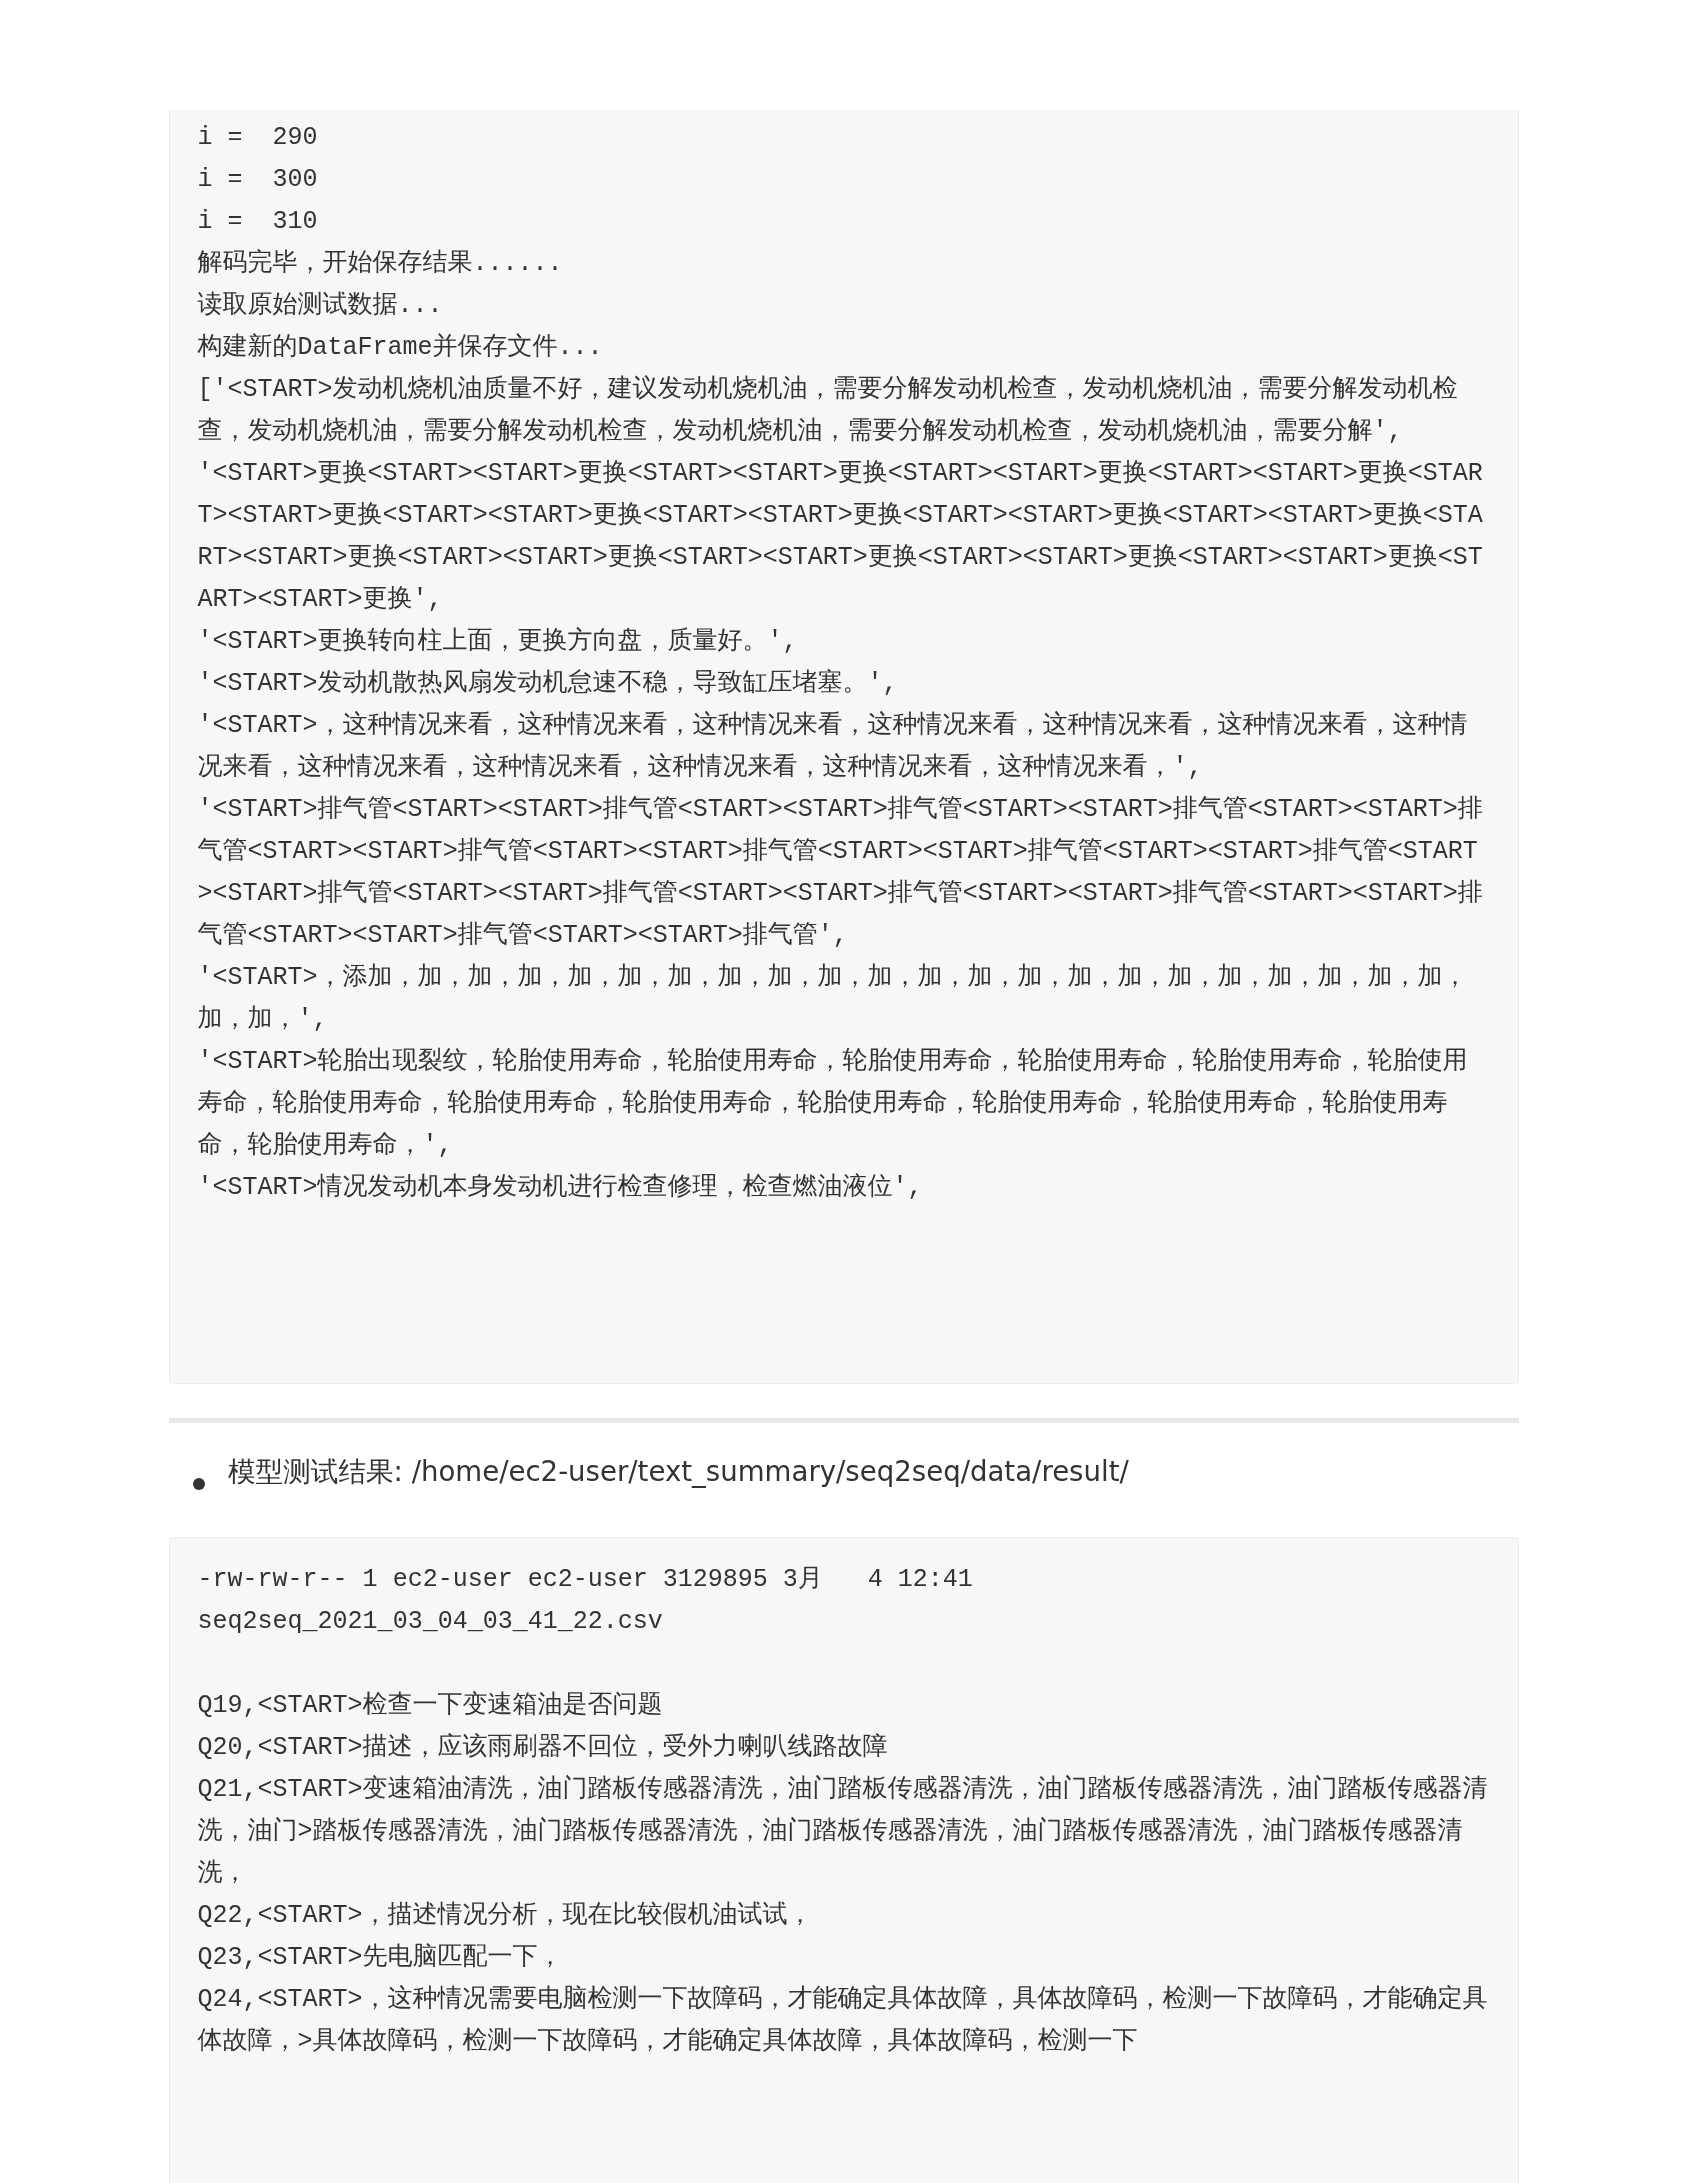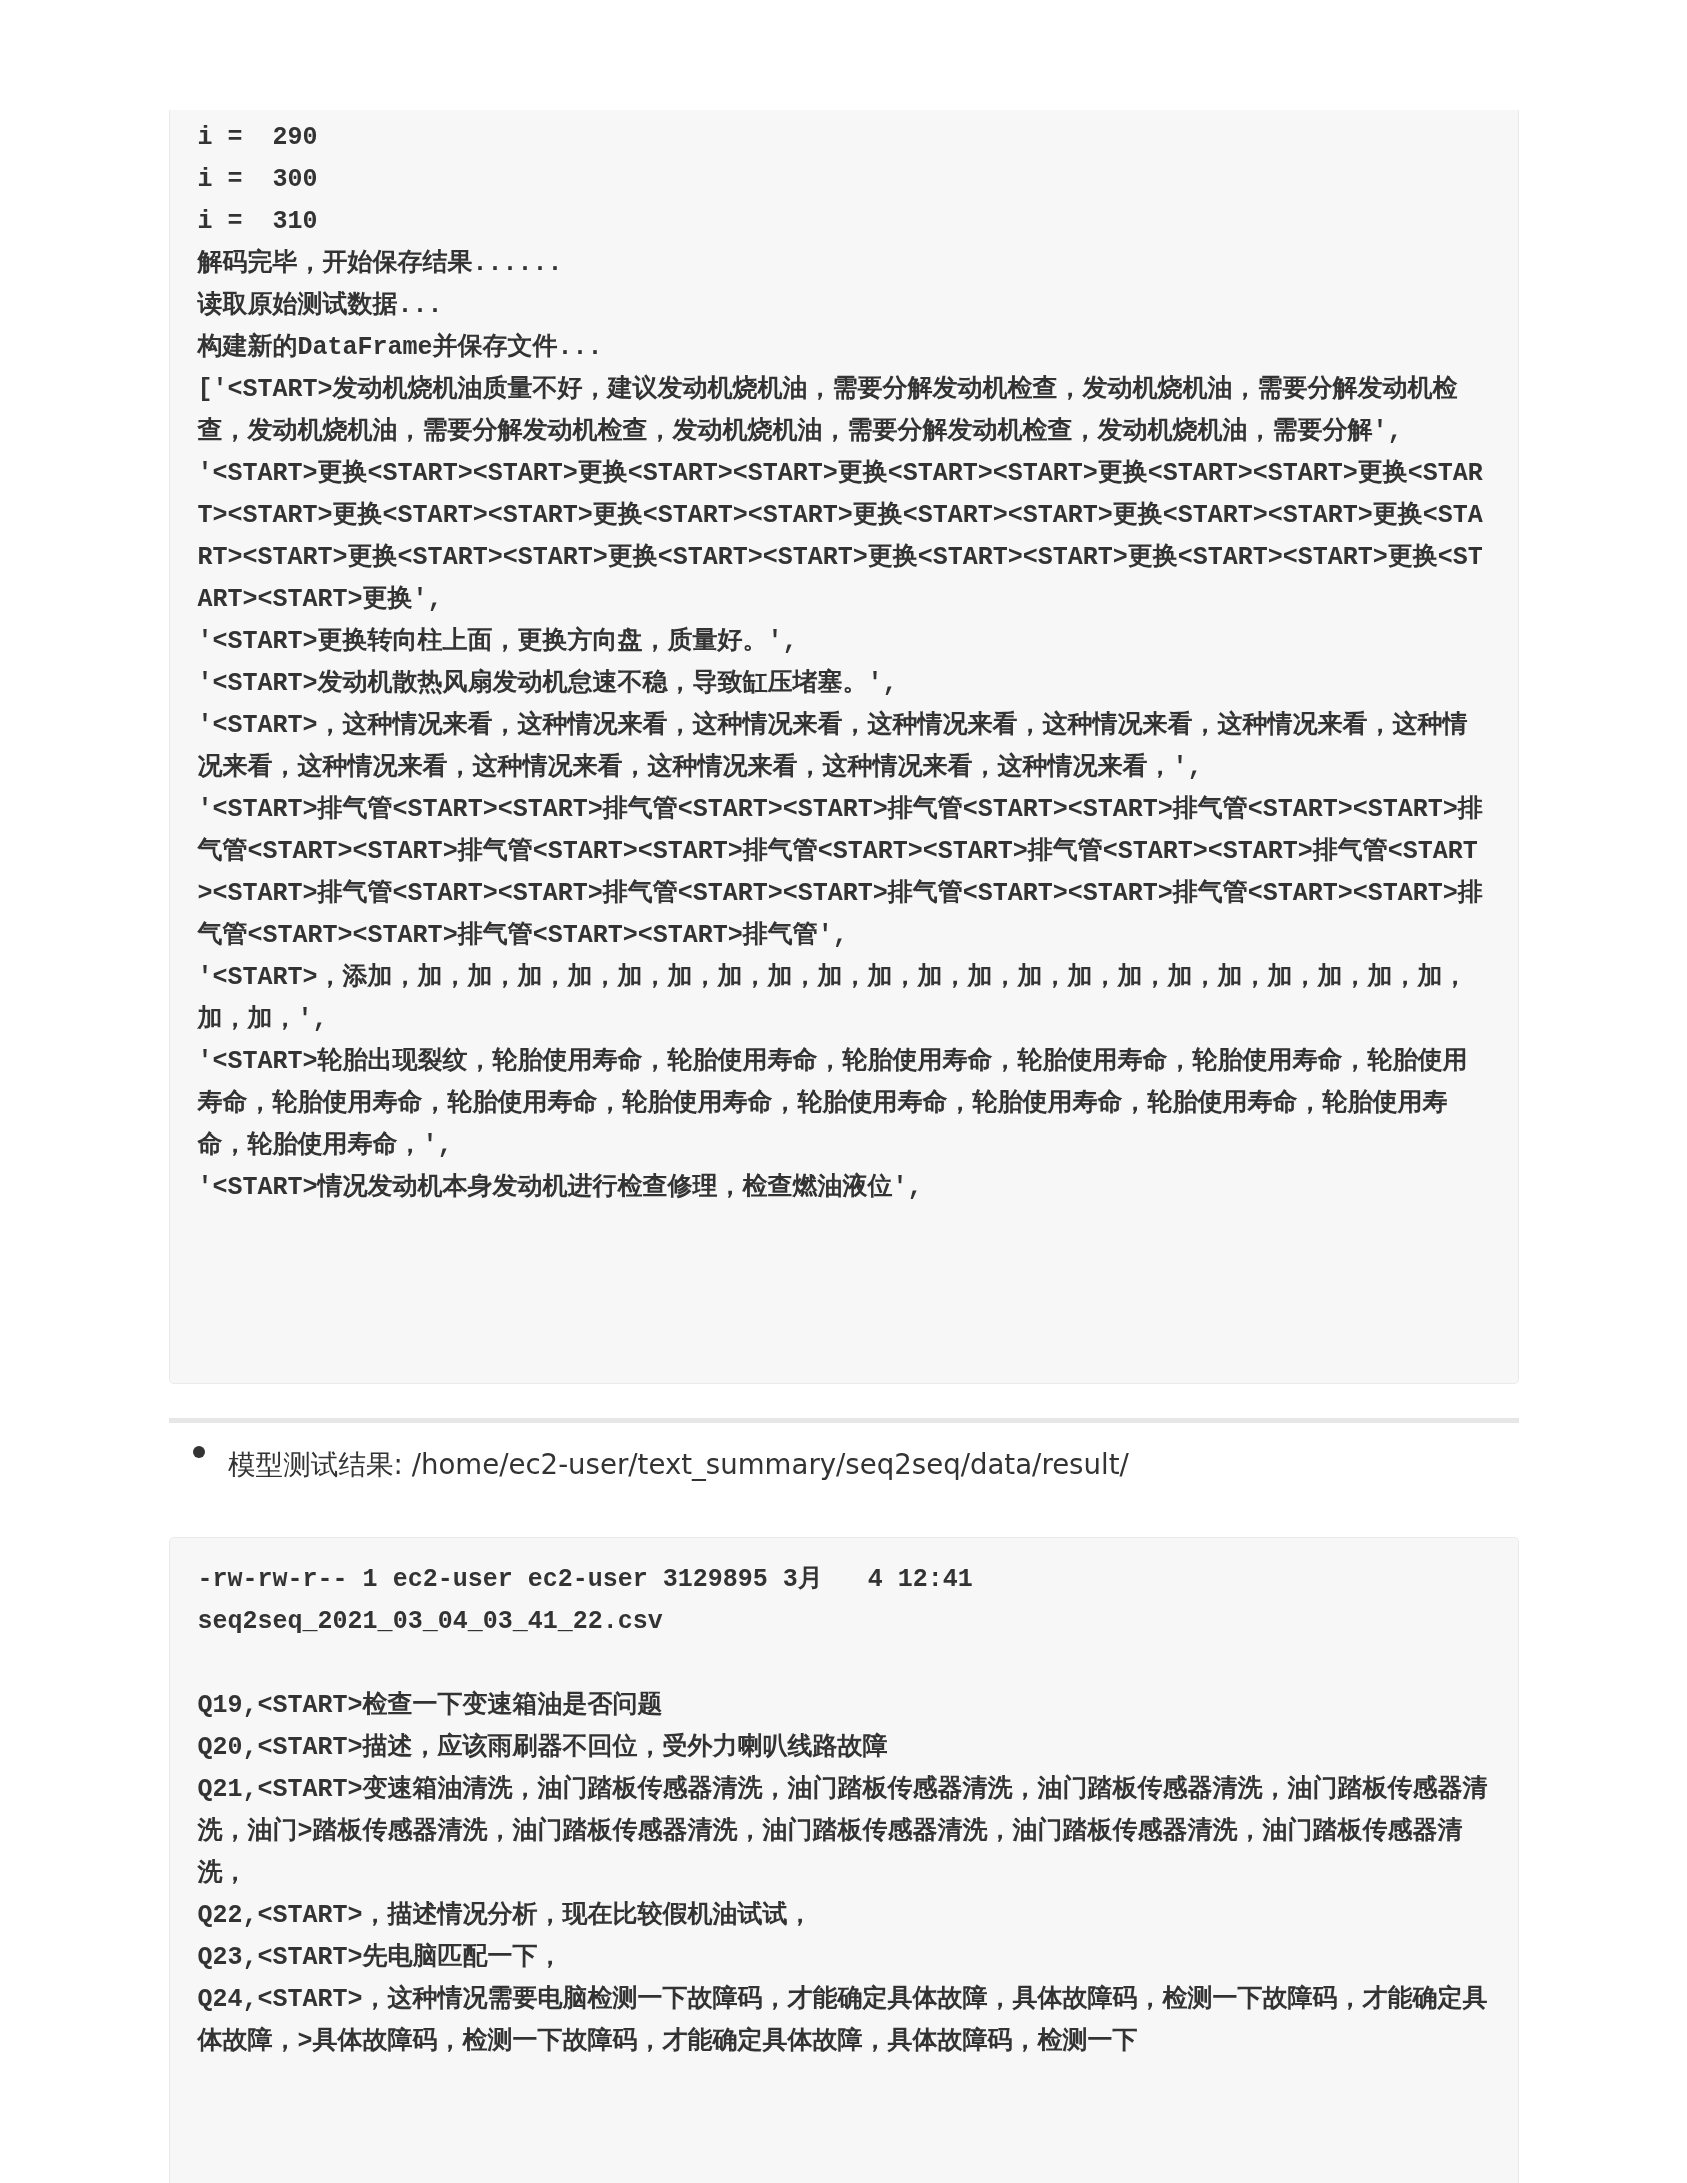--- a/index.html
+++ b/index.html
@@ -3,37 +3,37 @@
 <meta charset="utf-8">
 <style>
   html, body { margin: 0; padding: 0; background: #ffffff; }
   body {
     width: 1687px; height: 2183px; position: relative; overflow: hidden;
     font-family: "DejaVu Sans", "Liberation Sans", sans-serif; color: #333333;
   }
   .code-block {
     position: absolute; left: 169px; width: 1350px;
     background: #f7f7f7; border: 1.7px solid #e8ebee; border-radius: 5px;
-    box-sizing: border-box; padding: 0 27.6px; font-weight: bold;
+    box-sizing: border-box; padding: 0 27.6px;
   }
   #block1 { top: 110px; height: 1274px; border-top: none; border-top-left-radius: 0; border-top-right-radius: 0; padding-top: 6.6px; }
   #block2 { top: 1537px; height: 651px; border-bottom: none; border-bottom-left-radius: 0; border-bottom-right-radius: 0; padding-top: 21px; }
   .code-line {
     font-family: "Liberation Mono", "DejaVu Sans Mono", monospace;
     font-size: 25px; line-height: 42px; color: #333333;
     white-space: pre-wrap; word-break: break-all; margin: 0;
   }
   .code-line.blank { height: 42px; }
   .hr {
     position: absolute; left: 169px; width: 1350px; top: 1418px; height: 5px;
     background: #e7e7e7;
   }
   .bullet-item {
     position: absolute; left: 193px; top: 1446px; height: 44px;
-    display: flex; align-items: flex-start;
+    display: flex; align-items: flex-end;
     font-size: 27.6px; color: #333333;
   }
   .bullet-dot {
     width: 12px; height: 12px; border-radius: 50%; background: #333333;
     margin-right: 23px;
   }
 </style>
 </head>
 <body>
 

